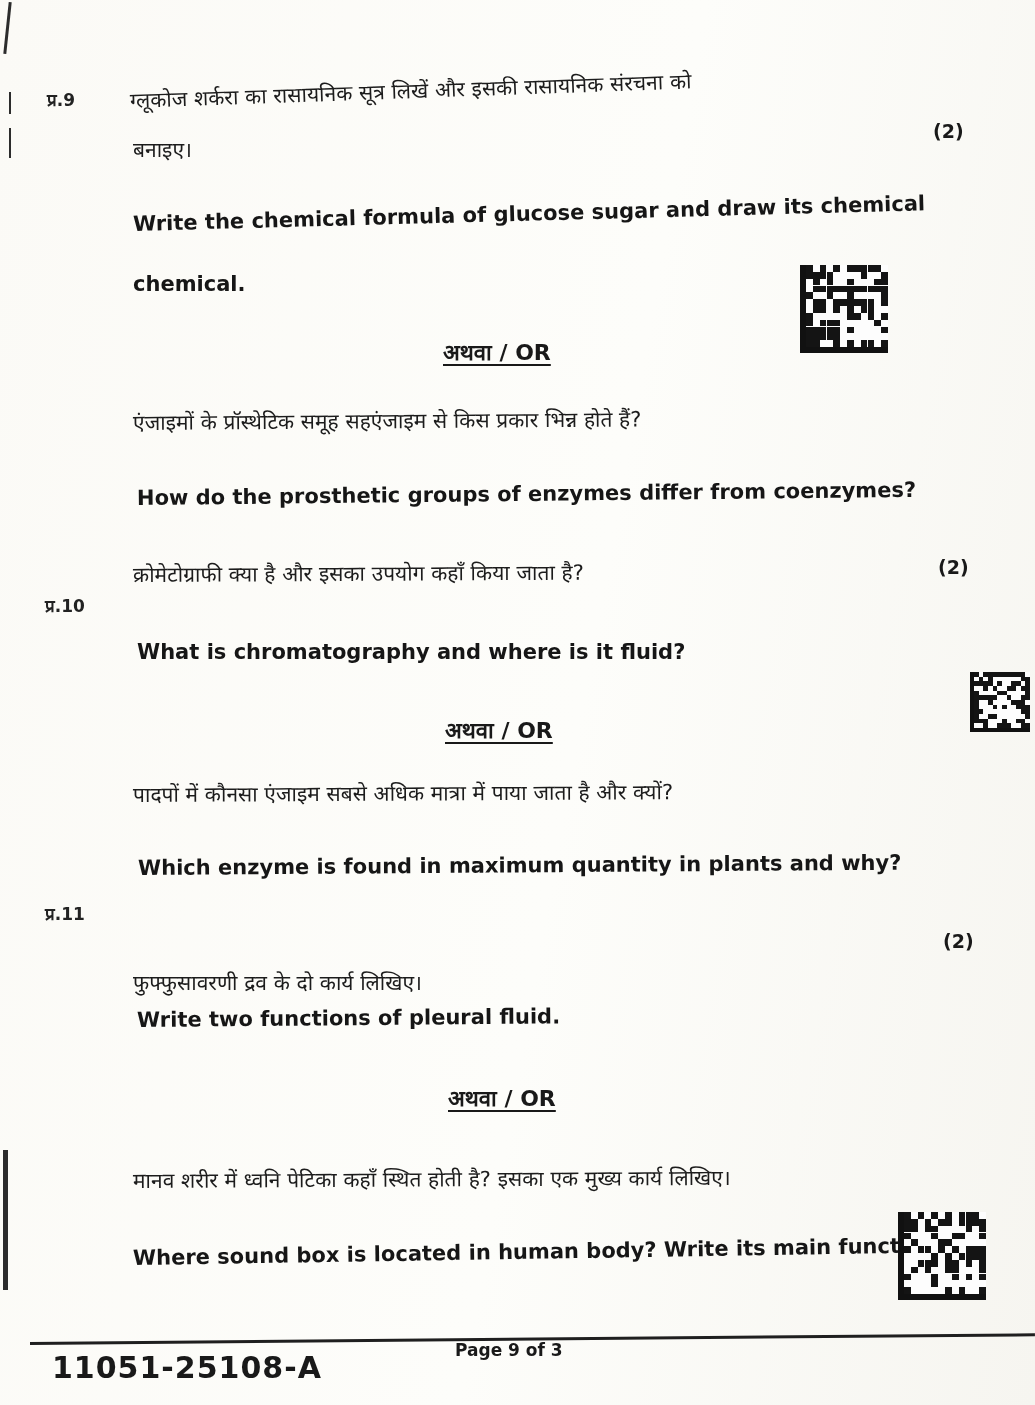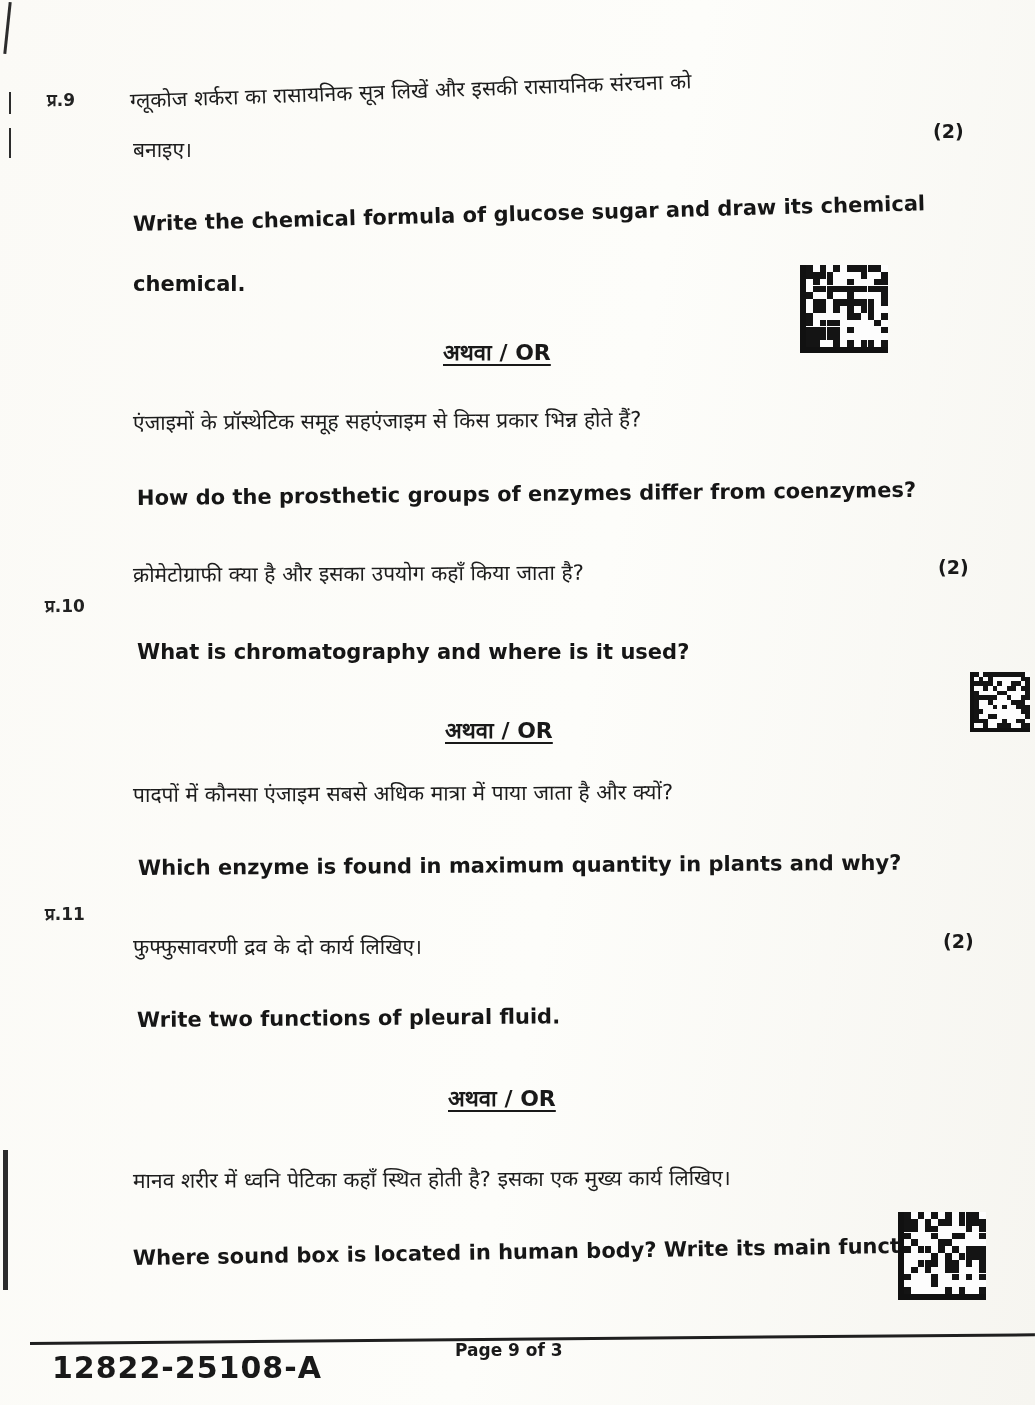--- a/index.html
+++ b/index.html
@@ -127,21 +127,21 @@
 
   <div class="t orlbl" style="left:443px;top:336px">अथवा / OR</div>
 
   <div class="t hindi" style="left:133px;top:408px;transform:rotate(-0.4deg)">एंजाइमों के प्रॉस्थेटिक समूह सहएंजाइम से किस प्रकार भिन्न होते हैं?</div>
   <div class="t eng" style="left:137px;top:486px;transform:rotate(-0.6deg)">How do the prosthetic groups of enzymes differ from coenzymes?</div>
 
   <div class="t qnum" style="left:45px;top:594px">प्र.10</div>
   <div class="t hindi" style="left:133px;top:560px;transform:rotate(-0.3deg)">क्रोमेटोग्राफी क्या है और इसका उपयोग कहाँ किया जाता है?</div>
   <div class="t marks" style="left:938px;top:556px">(2)</div>
 
-  <div class="t eng" style="left:137px;top:640px">What is chromatography and where is it used?</div>
+  <div class="t eng" style="left:137px;top:640px">What is chromatography and where is it fluid?</div>
 
   <div class="qr" style="left:970px;top:672px;width:60px;height:60px;border-left-width:4px;border-bottom-width:4px">
       <i style="left:0%;top:0%;width:8.333333333333334%;height:8.333333333333334%"></i>
       <i style="left:16.666666666666668%;top:0%;width:8.333333333333334%;height:8.333333333333334%"></i>
       <i style="left:25%;top:0%;width:8.333333333333334%;height:8.333333333333334%"></i>
       <i style="left:33.333333333333336%;top:0%;width:8.333333333333334%;height:8.333333333333334%"></i>
       <i style="left:41.66666666666667%;top:0%;width:8.333333333333334%;height:8.333333333333334%"></i>
       <i style="left:50%;top:0%;width:8.333333333333334%;height:8.333333333333334%"></i>
       <i style="left:58.333333333333336%;top:0%;width:8.333333333333334%;height:8.333333333333334%"></i>
       <i style="left:66.66666666666667%;top:0%;width:8.333333333333334%;height:8.333333333333334%"></i>
@@ -209,21 +209,21 @@
       <i style="left:83.33333333333334%;top:91.66666666666667%;width:8.333333333333334%;height:8.333333333333334%"></i>
       <i style="left:91.66666666666667%;top:91.66666666666667%;width:8.333333333333334%;height:8.333333333333334%"></i>
     </div>
 
   <div class="t orlbl" style="left:445px;top:714px">अथवा / OR</div>
 
   <div class="t hindi" style="left:133px;top:780px;transform:rotate(-0.3deg)">पादपों में कौनसा एंजाइम सबसे अधिक मात्रा में पाया जाता है और क्यों?</div>
   <div class="t eng" style="left:138px;top:856px;transform:rotate(-0.4deg)">Which enzyme is found in maximum quantity in plants and why?</div>
 
   <div class="t qnum" style="left:45px;top:902px">प्र.11</div>
-  <div class="t hindi" style="left:133px;top:932px">फुफ्फुसावरणी द्रव के दो कार्य लिखिए।</div>
+  <div class="t hindi" style="left:133px;top:968px">फुफ्फुसावरणी द्रव के दो कार्य लिखिए।</div>
   <div class="t marks" style="left:943px;top:930px">(2)</div>
 
   <div class="t eng" style="left:137px;top:1008px;transform:rotate(-0.5deg)">Write two functions of pleural fluid.</div>
 
   <div class="t orlbl" style="left:448px;top:1082px">अथवा / OR</div>
 
   <div class="t hindi" style="left:133px;top:1166px;transform:rotate(-0.3deg)">मानव शरीर में ध्वनि पेटिका कहाँ स्थित होती है? इसका एक मुख्य कार्य लिखिए।</div>
   <div class="t eng" style="left:133px;top:1246px;transform:rotate(-0.9deg)">Where sound box is located in human body? Write its main function.</div>
 
   <div class="qr" style="left:898px;top:1212px;width:88px;height:88px">
@@ -289,16 +289,16 @@
       <i style="left:75%;top:75%;width:8.333333333333334%;height:8.333333333333334%"></i>
       <i style="left:91.66666666666667%;top:75%;width:8.333333333333334%;height:8.333333333333334%"></i>
       <i style="left:33.333333333333336%;top:83.33333333333334%;width:8.333333333333334%;height:8.333333333333334%"></i>
       <i style="left:0%;top:91.66666666666667%;width:8.333333333333334%;height:8.333333333333334%"></i>
       <i style="left:50%;top:91.66666666666667%;width:8.333333333333334%;height:8.333333333333334%"></i>
       <i style="left:66.66666666666667%;top:91.66666666666667%;width:8.333333333333334%;height:8.333333333333334%"></i>
       <i style="left:91.66666666666667%;top:91.66666666666667%;width:8.333333333333334%;height:8.333333333333334%"></i>
     </div>
 
   <div class="footline" style="left:30px;top:1342px;width:1005px;height:3px;transform:rotate(-0.5deg)"></div>
-  <div class="t footcode" style="left:52px;top:1350px">12822-25108-A</div>
+  <div class="t footcode" style="left:52px;top:1350px">11051-25108-A</div>
   <div class="t footpage" style="left:455px;top:1340px">Page 9 of 3</div>
 
 </div>
 
 </body></html>

